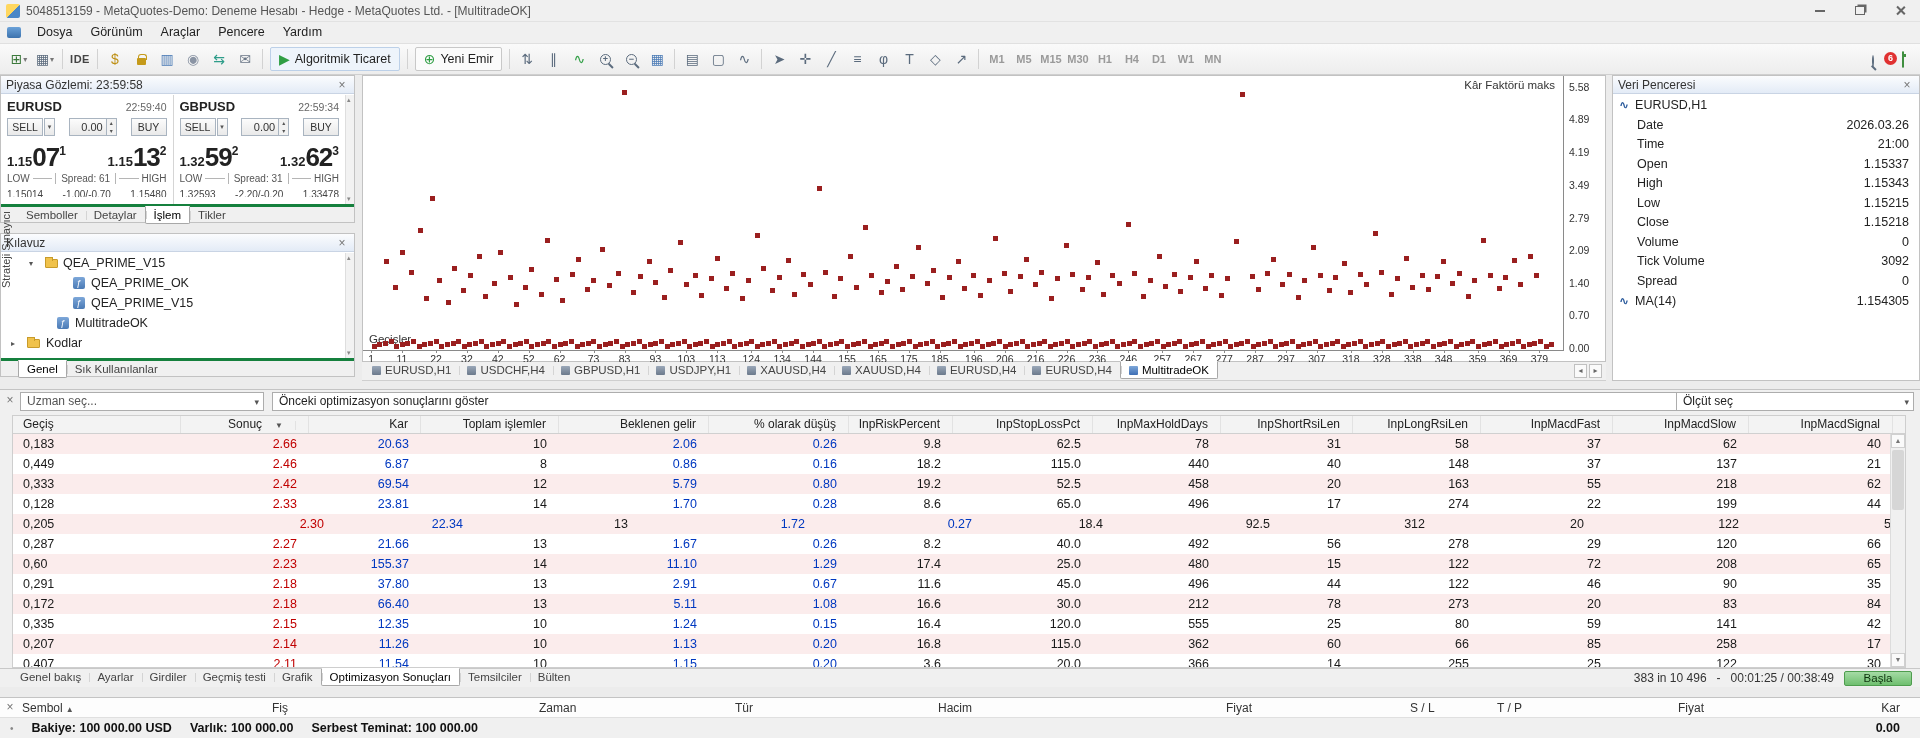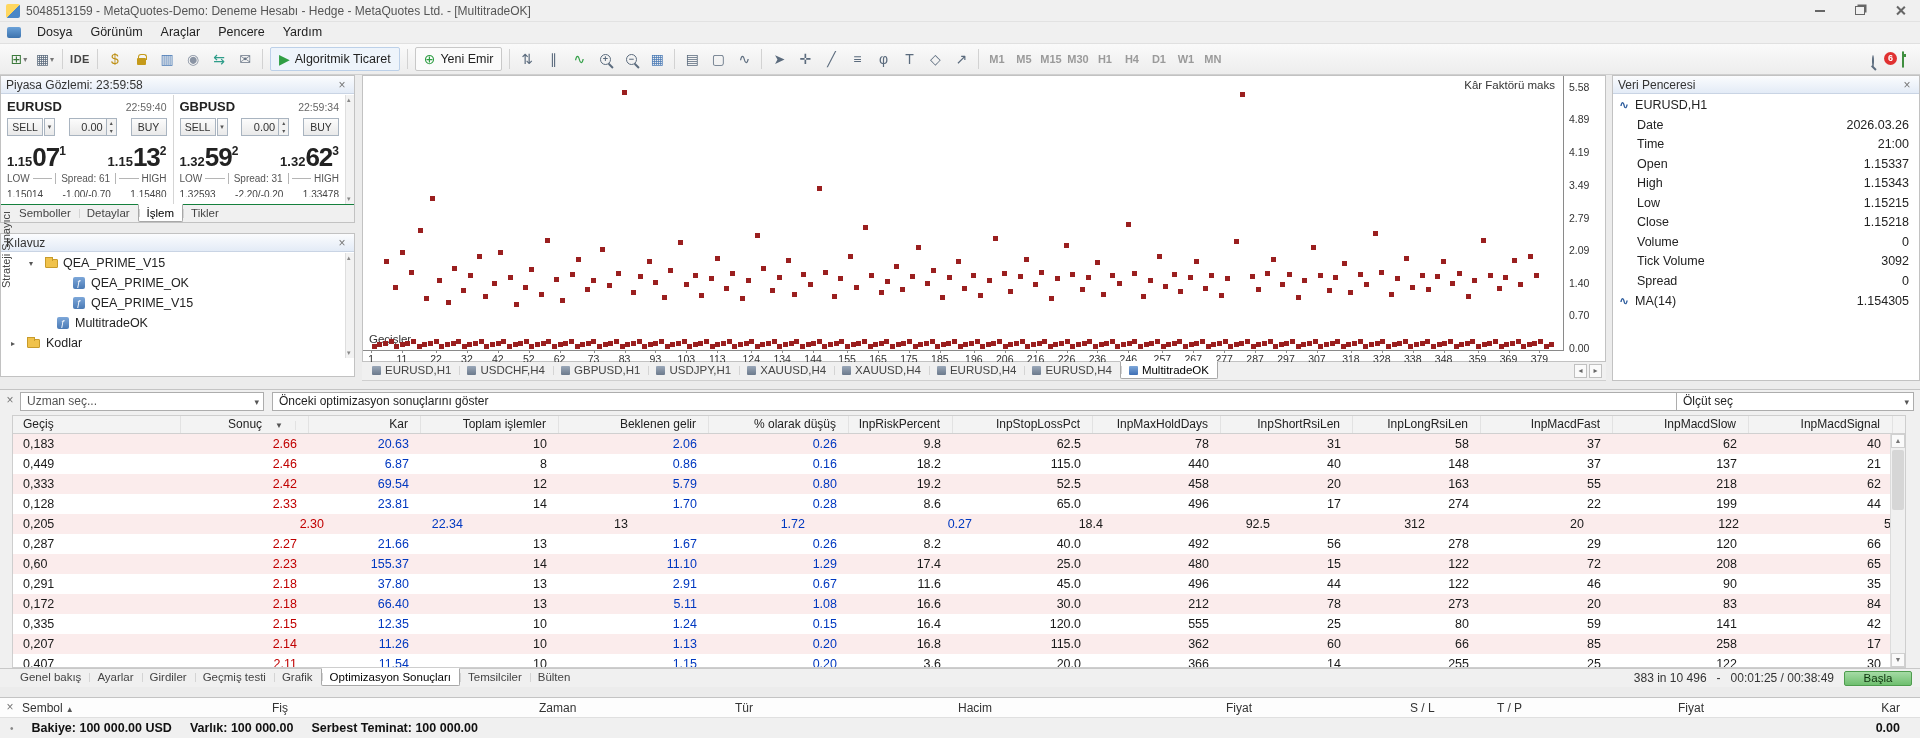--- a/index.html
+++ b/index.html
@@ -47,21 +47,21 @@
 
 
 .panel{position:absolute;background:#fff;border:1px solid #c2c2c2;}
 .panel-header{height:18px;background:linear-gradient(#fbfcfe,#e3ebf6);border-bottom:1px solid #c9d4e4;display:flex;align-items:center;padding:0 5px;font-size:12px;color:#333;}
 .panel-close{margin-left:auto;width:14px;text-align:center;color:#777;font-size:12px;line-height:14px;}
 .panel-close::before{content:"×";}
 .vscroll{position:absolute;right:0;width:9px;background:#f2f2f2;border-left:1px solid #dedede;}
 .vscroll::before{content:"▴";position:absolute;top:1px;left:1px;font-size:7px;color:#888;}
 .vscroll::after{content:"▾";position:absolute;bottom:1px;left:1px;font-size:7px;color:#888;}
 
-.bottom-tabbar{position:absolute;left:0;right:0;bottom:0;height:18px;background:#f0f0f0;border-top:1px solid #15803d;display:flex;align-items:flex-start;padding-left:10px;}
+.bottom-tabbar{position:absolute;left:0;right:0;bottom:0;height:18px;background:#f0f0f0;border-top:3px solid #15803d;display:flex;align-items:flex-start;padding-left:17px;}
 .btab{padding:0 8px;line-height:17px;font-size:11.5px;color:#444;position:relative;white-space:nowrap;display:flex;align-items:center;gap:4px;}
 .btab+.btab::before{content:"";position:absolute;left:0;top:4px;bottom:4px;width:1px;background:#d4d4d4;}
 .btab.active{background:#fff;border:1px solid #a8a8a8;border-top-color:#fff;margin-top:-1px;line-height:16px;border-radius:0 0 2px 2px;color:#000;}
 
 
 #market-watch{left:0;top:75px;width:355px;height:148px;}
 #mw-cards{position:absolute;top:19px;left:0;right:9px;bottom:18px;display:flex;}
 .mw-card{flex:1;padding:4px 6px 0 6px;overflow:hidden;}
 .mw-card+.mw-card{border-left:1px solid #d5d5d5;}
 .mw-name-row{display:flex;align-items:baseline;height:16px;}
@@ -437,20 +437,28 @@
         <span class="ico-ea" style="left: 56px;"></span>
         <span class="lbl" style="left: 74px;">MultitradeOK</span>
       </div>
       <div class="tree-row">
         <span class="tree-arrow" style="left: 10px;">▸</span>
         <span class="ico-folder" style="left: 26px;"></span>
         <span class="lbl" style="left: 45px;">Kodlar</span>
       </div>
     </div>
   <div id="nav-scroll" class="vscroll"></div>
+  <div id="nav-tabs" class="bottom-tabbar">
+      <span class="btab active">
+        <span>Genel</span>
+      </span>
+      <span class="btab">
+        <span>Sık Kullanılanlar</span>
+      </span>
+    </div>
 </div>
 
 <div id="chart-region">
   <div id="plot">
     <div class="axis-x"></div>
     <div class="axis-y"></div>
     <span id="chart-title">Kâr Faktörü maks</span>
     <span id="chart-xlabel">Geçişler</span>
   <i class="dot" style="left: 21.0455px; top: 182.968px; background: rgb(154, 31, 31);"></i>
       <i class="dot" style="left: 30.3182px; top: 208.694px; background: rgb(154, 31, 31);"></i>
@@ -1261,21 +1269,21 @@
 
 <div id="tester-side">Strateji Sınayıcı</div>
 
 <div id="toolbox">
   <div id="tbx-head">
     <span class="x-btn" style="left:3px;top:3px;"></span>
   <span class="tbx-col" style="left: 22px;">Sembol<span class="sort">▲</span></span>
       <span class="tbx-col" style="left: 272px;">Fiş</span>
       <span class="tbx-col" style="left: 539px;">Zaman</span>
       <span class="tbx-col" style="left: 735px;">Tür</span>
-      <span class="tbx-col" style="left: 958px;">Hacim</span>
+      <span class="tbx-col" style="left: 938px;">Hacim</span>
       <span class="tbx-col" style="left: 1226px;">Fiyat</span>
       <span class="tbx-col" style="left: 1410px;">S / L</span>
       <span class="tbx-col" style="left: 1497px;">T / P</span>
       <span class="tbx-col" style="left: 1678px;">Fiyat</span>
       <span class="tbx-col" style="right: 20px;">Kar</span>
     </div>
   <div id="tbx-status">
     <span class="bullet"></span>
     <span id="tbx-items" style="display:flex;gap:18px;">
         <span>Bakiye: 100 000.00 USD</span>

